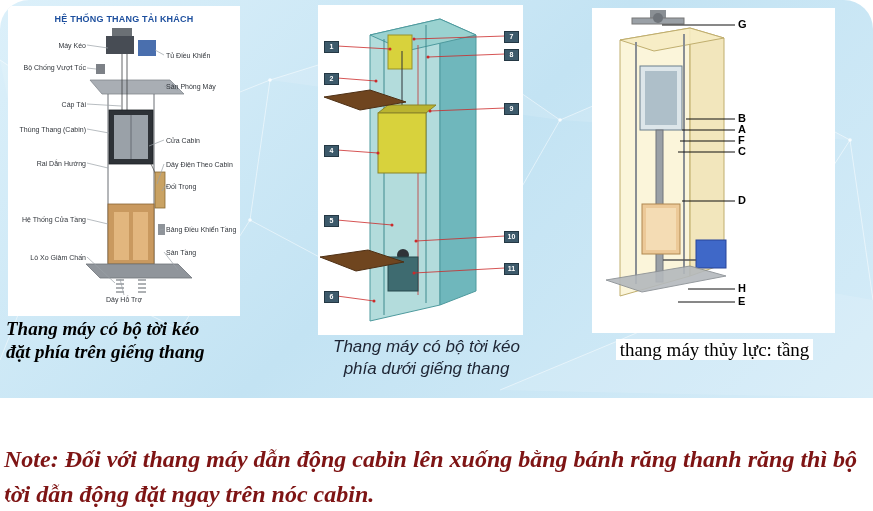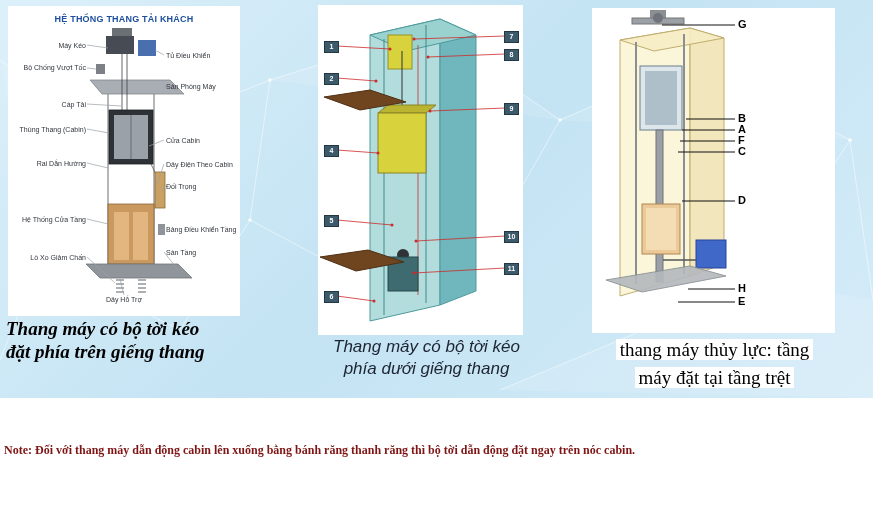--- a/index.html
+++ b/index.html
@@ -1,17 +1,17 @@
 <!DOCTYPE html>
 <html><head>
 <meta charset="utf-8">
 <style>
   html,body{margin:0;padding:0;background:#fff;}
   .page{position:relative;width:873px;height:511px;background:#fff;overflow:hidden;
-        font-family:"Liberation Sans","DejaVu Sans",sans-serif;}
+        font-family:"Liberation Sans","DejaVu Sans",sans-serif;border-radius:29px;}
   .blue{position:absolute;left:0;top:0;width:873px;height:398px;
         background:linear-gradient(135deg,#dcf0fa 0%,#c3e3f3 50%,#d5ecf8 100%);}
   .poly{position:absolute;left:0;top:0;}
   .panel{position:absolute;background:#fff;}
   .p1{left:8px;top:6px;width:232px;height:310px;}
   .p2{left:318px;top:5px;width:205px;height:330px;}
   .p3{left:592px;top:8px;width:243px;height:325px;}
   .art{position:absolute;left:0;top:0;}
   .p1-title{position:absolute;top:8px;left:0;right:0;text-align:center;
             font-size:9px;font-weight:bold;color:#1d4f9e;letter-spacing:.2px;}
@@ -24,22 +24,22 @@
   .letter{position:absolute;left:146px;font-size:11px;font-weight:bold;color:#000;line-height:1;}
   .caption{position:absolute;}
   .cap1{left:6px;top:318px;width:218px;font-family:"Liberation Serif","DejaVu Serif",serif;
         font-style:italic;font-size:19px;color:#000;line-height:1.2;font-weight:bold;}
   .cap2{left:329px;top:336px;width:195px;text-align:center;font-style:italic;font-size:17px;
         color:#1d2433;line-height:1.3;font-weight:500;}
   .cap3{left:592px;top:336px;width:245px;text-align:center;
         font-family:"Liberation Serif","DejaVu Serif",serif;font-size:19px;color:#000;line-height:1.45;}
   .cap3 span{background:#fff;padding:0 4px;}
   .note{position:absolute;left:4px;top:442px;width:864px;
-        font-family:"Liberation Serif","DejaVu Serif",serif;font-weight:bold;
-        font-size:12px;color:#7e1414;line-height:1.45;}
+        font-family:"Liberation Serif","DejaVu Serif",serif;font-style:italic;font-weight:bold;
+        font-size:24px;color:#7e1414;line-height:1.45;}
 </style>
 </head>
 <body>
 
 <div class="page">
 
   <div class="blue">
     <svg class="poly" width="873" height="398">
       <g fill="rgba(255,255,255,0.12)" stroke="none">
         <polygon points="560,120 700,60 850,140"></polygon>
@@ -256,18 +256,17 @@
       <span class="letter" style="top:105px">B</span>
       <span class="letter" style="top:116px">A</span>
       <span class="letter" style="top:127px">F</span>
       <span class="letter" style="top:138px">C</span>
       <span class="letter" style="top:187px">D</span>
       <span class="letter" style="top:275px">H</span>
       <span class="letter" style="top:288px">E</span>
     </div>
     <div class="caption cap3">
       <span>thang máy thủy lực: tầng</span><br>
-      <span>máy đặt tại tầng trệt</span>
     </div>
   </div>
 
   <div class="note">Note: Đối với thang máy dẫn động cabin lên xuống bằng bánh răng thanh răng thì bộ tời dẫn động đặt ngay trên nóc cabin.</div>
 </div>
 
 </body></html>

